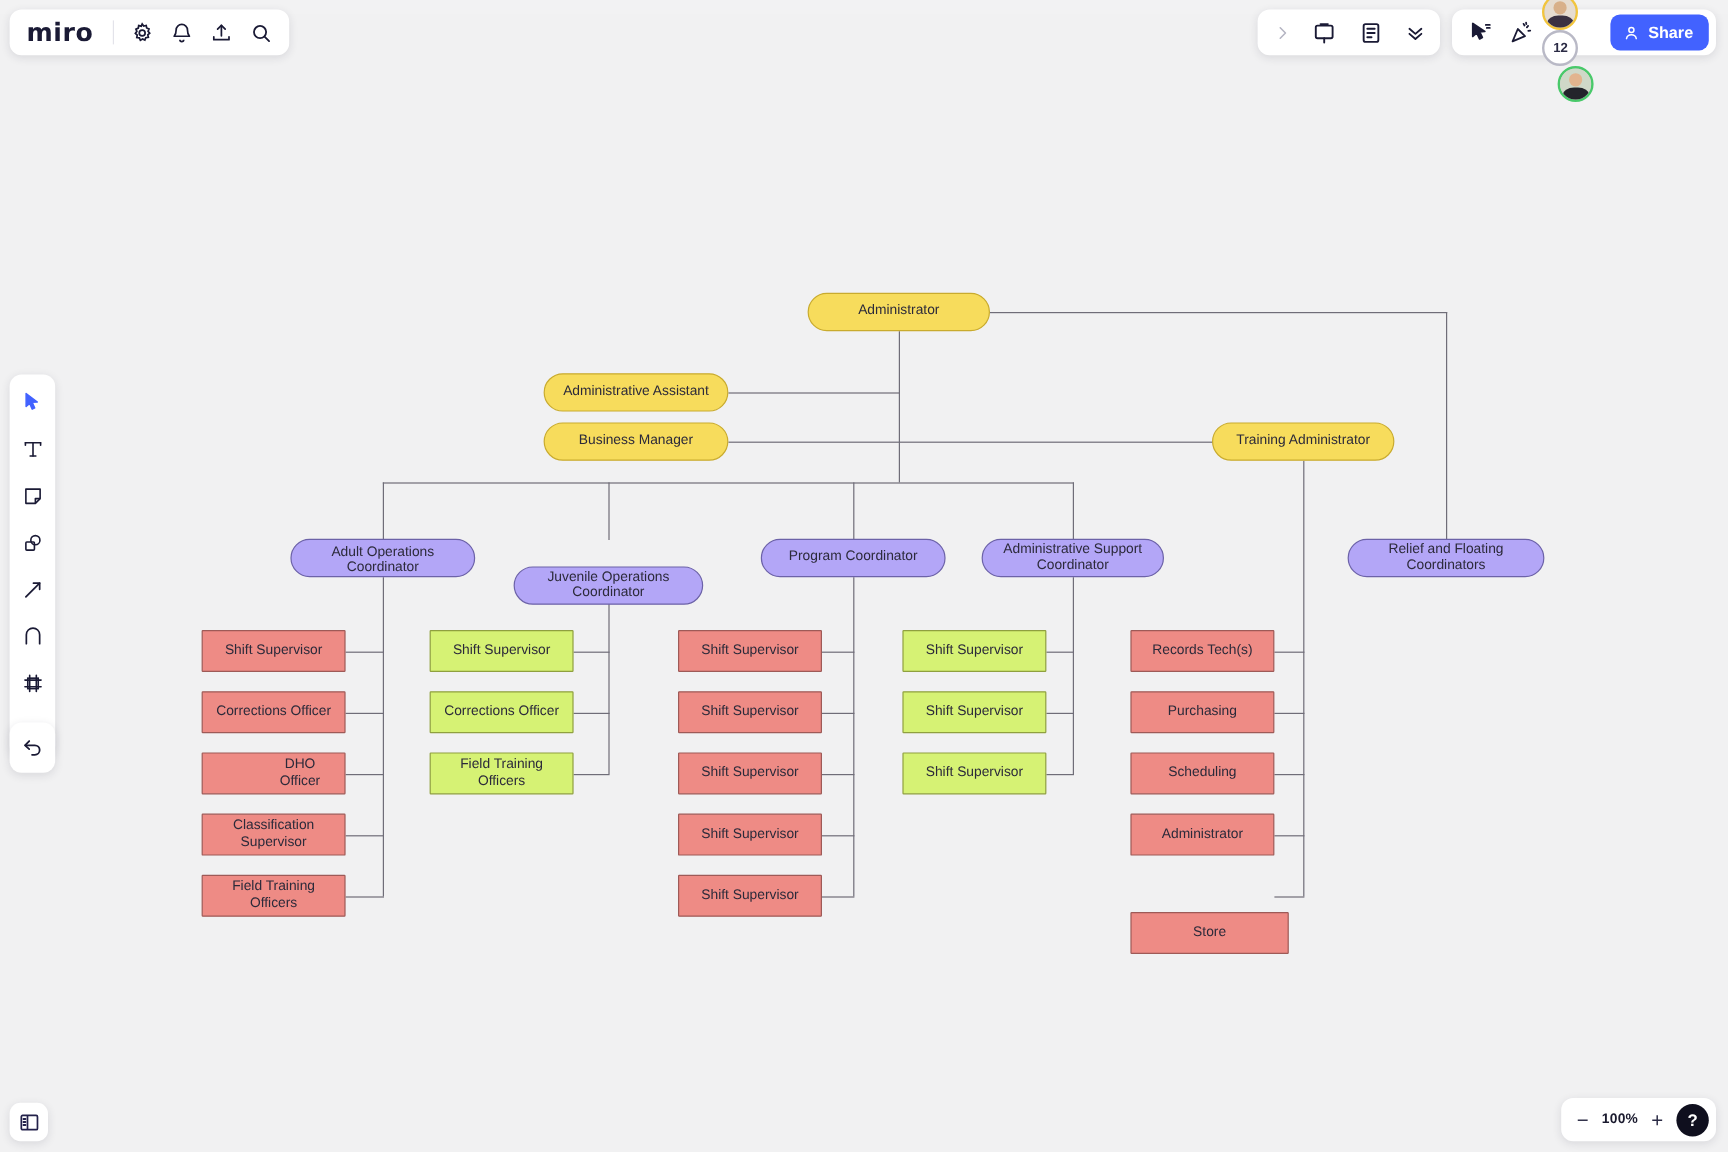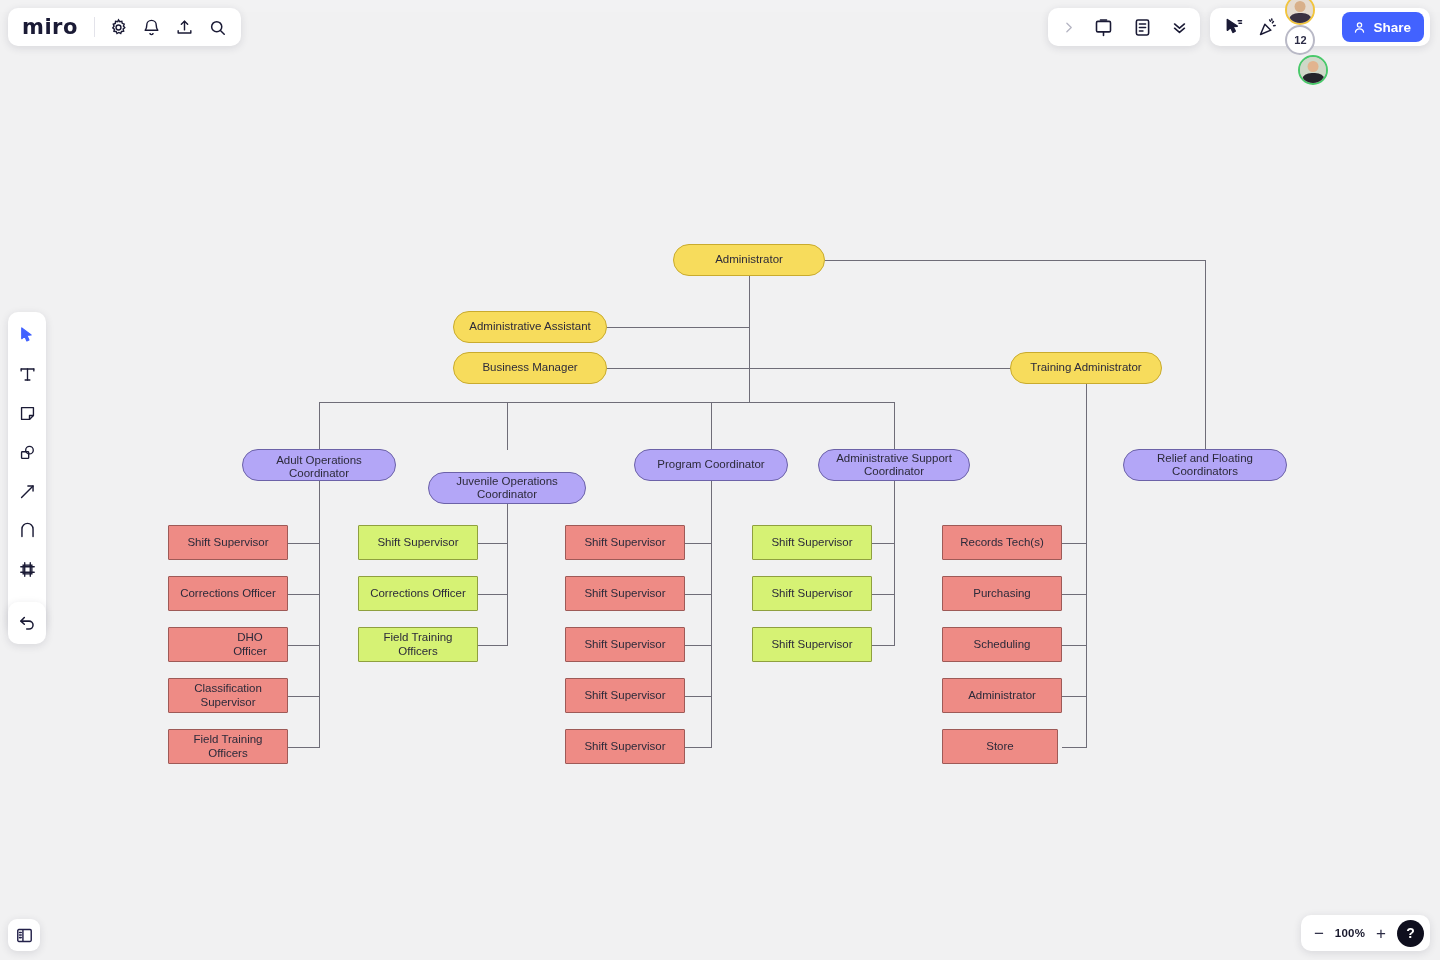--- a/index.html
+++ b/index.html
@@ -221,21 +221,21 @@
       </div>
       <div class="node rect red" style="left: 942px; top: 564px; width: 120px; height: 35px;">
         <span class="nlabel">Purchasing</span>
       </div>
       <div class="node rect red" style="left: 942px; top: 615px; width: 120px; height: 35px;">
         <span class="nlabel">Scheduling</span>
       </div>
       <div class="node rect red" style="left: 942px; top: 666px; width: 120px; height: 35px;">
         <span class="nlabel">Administrator</span>
       </div>
-      <div class="node rect red" style="left: 942px; top: 717px; width: 116px; height: 35px;">
+      <div class="node rect red" style="left: 942px; top: 748px; width: 132px; height: 35px;">
         <span class="nlabel">Store</span>
       </div>
     </div>
 </div>
 
 <div class="tl-bar">
   <div class="miro-logo">miro</div>
   <div class="tl-div"></div>
   <div class="ic">
     <svg width="19" height="19" viewBox="0 0 24 24" fill="none" stroke="#1a1a35" stroke-width="1.8">

